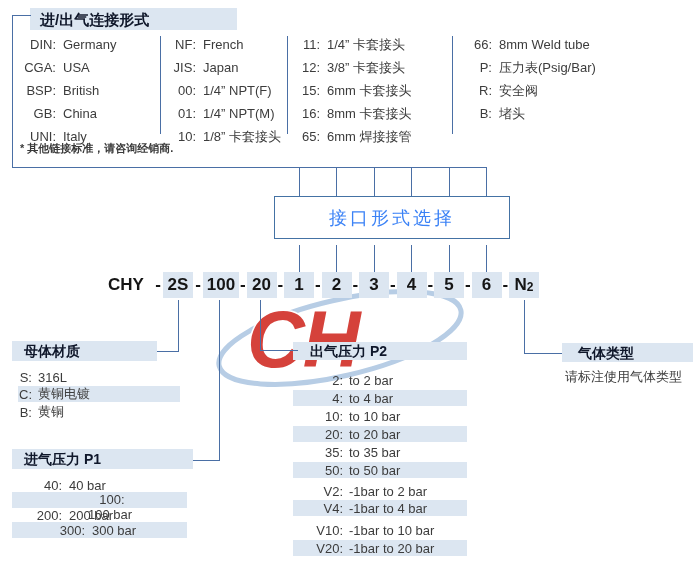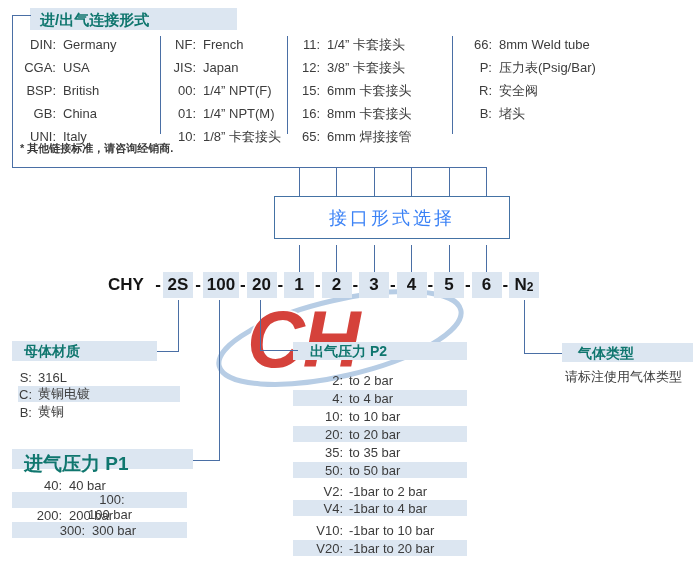--- a/index.html
+++ b/index.html
@@ -1,21 +1,21 @@
 <!DOCTYPE html>
 <html><head>
 <meta charset="utf-8">
 <style>
   html,body{margin:0;padding:0;background:#fff;}
   .canvas{position:relative;width:700px;height:564px;background:#fff;overflow:hidden;
           font-family:"Liberation Sans","DejaVu Sans",sans-serif;color:#3c3c3c;}
   .line{position:absolute;background:#4a6fa5;z-index:2;}
   .hlbg{background:#dce6f1;}
   
-  .sec-header{position:absolute;background:#dce6f1;font-weight:bold;color:#0f766e;z-index:1;}
+  .sec-header{position:absolute;background:#dce6f1;font-weight:bold;color:#0f172a;z-index:1;}
   .conn-title{left:30px;top:8px;width:207px;height:22px;font-size:15px;padding:3px 0 0 10px;box-sizing:border-box;}
   
   .col{position:absolute;top:33px;z-index:1;}
   .trow{display:flex;height:23px;align-items:center;font-size:13px;}
   .code{display:inline-block;text-align:right;font-size:13px;color:#3c3c3c;}
   .val{margin-left:7px;white-space:nowrap;}
   .col1{left:20px;} .col1 .code{width:36px;}
   .col2{left:168px;} .col2 .code{width:28px;}
   .col3{left:296px;} .col3 .code{width:24px;}
   .col4{left:462px;} .col4 .code{width:30px;}
@@ -28,21 +28,21 @@
   .pn{position:absolute;left:108px;top:272px;height:26px;display:flex;align-items:stretch;
       font-size:17px;font-weight:bold;color:#151515;z-index:3;}
   .tok{display:flex;align-items:center;justify-content:center;line-height:26px;white-space:nowrap;}
   .tok.hl{background:#dce6f1;}
   .chy{width:45px;justify-content:flex-start;}
   .hy{width:7.5px;} .hy10{width:10px;}
   .w30{width:30px;} .w36{width:36px;}
   .sub{font-size:12px;margin-top:4px;}
   
   .mat-header{left:12px;top:341px;width:145px;height:20px;font-size:14px;padding:2px 0 0 12px;box-sizing:border-box;}
-  .p1-header{left:12px;top:449px;width:181px;height:20px;font-size:19px;padding:2px 0 0 12px;box-sizing:border-box;}
+  .p1-header{left:12px;top:449px;width:181px;height:20px;font-size:14px;padding:2px 0 0 12px;box-sizing:border-box;}
   .p2-header{left:293px;top:342px;width:174px;height:18px;font-size:14px;padding:1px 0 0 17px;box-sizing:border-box;}
   .gas-header{left:562px;top:343px;width:131px;height:19px;font-size:14px;padding:2px 0 0 16px;box-sizing:border-box;}
   .lrow{position:absolute;display:flex;align-items:center;font-size:13px;height:16px;z-index:1;}
   .mat-row{left:18px;width:162px;} .mat-row .code{width:14px;} .mat-row .val{margin-left:6px;}
   .p1-row{left:12px;width:175px;padding-left:14px;box-sizing:border-box;} .p1-row .code{width:36px;} .p1-row .val{}
   .p2-row{left:293px;width:174px;padding-left:14px;box-sizing:border-box;} .p2-row .code{width:36px;} .p2-row .val{margin-left:6px;}
   .gas-note{position:absolute;left:565px;top:368px;font-size:13px;color:#3c3c3c;z-index:1;}
   .wm{position:absolute;left:205px;top:270px;z-index:0;}
 </style>
 </head>

